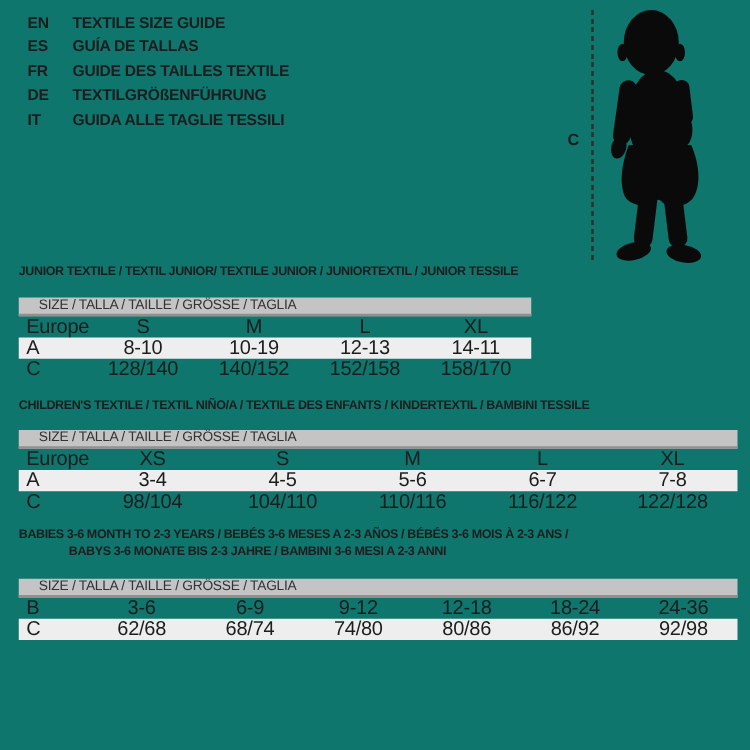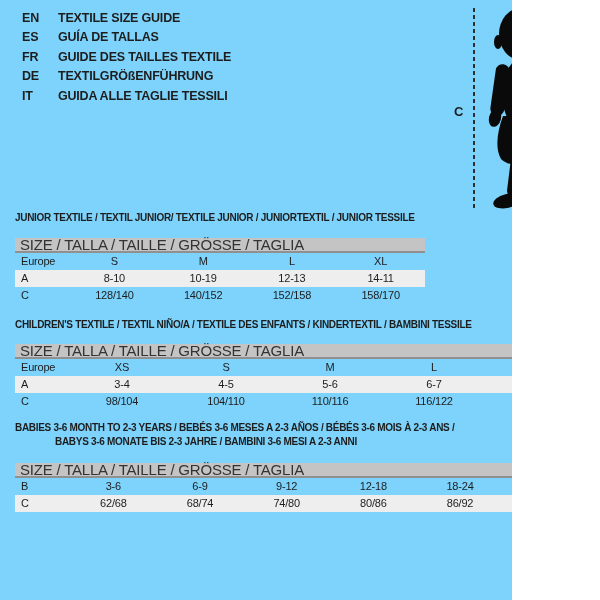--- a/index.html
+++ b/index.html
@@ -1,36 +1,36 @@
 <!DOCTYPE html>
 <html><head>
 <meta charset="utf-8">
 <style>
   html,body{margin:0;padding:0;background:#fff;}
   body{width:600px;height:600px;font-family:"Liberation Sans","DejaVu Sans",sans-serif;color:#1d1d1d;}
-  .page{position:relative;width:512px;height:600px;background:#7dd3fc;overflow:hidden;}
+  .page{position:relative;width:600px;height:600px;background:#0f766e;overflow:hidden;}
 
   
   .lang-block{position:absolute;left:22px;top:8px;}
   .lang-row{display:flex;height:19.5px;align-items:center;font-weight:bold;font-size:12.5px;letter-spacing:-0.2px;}
   .lang-code{width:36px;}
   .lang-label{white-space:nowrap;}
 
   
   .c-label{position:absolute;left:454px;top:104px;font-weight:bold;font-size:13px;}
   .dash-line{position:absolute;left:473px;top:8px;width:2px;height:202px;
     background:repeating-linear-gradient(to bottom,#2e2e2e 0 4px,transparent 4px 7px);}
   .baby-svg{position:absolute;left:483px;top:4px;}
 
   
   .section-title{position:absolute;left:15px;font-weight:bold;font-size:10px;letter-spacing:-0.3px;white-space:nowrap;}
   .tbl{position:absolute;left:15px;}
   .tbl-header{background:#c4c4c4;border-bottom:2px solid #909090;height:13px;line-height:13px;
-    padding-left:5px;font-size:15px;letter-spacing:-0.2px;color:#333;}
-  .tbl-row{display:flex;height:17px;line-height:17px;font-size:11px;letter-spacing:-0.2px;}
+    padding-left:16px;font-size:11px;letter-spacing:-0.2px;color:#333;}
+  .tbl-row{display:flex;height:17px;line-height:17px;font-size:16px;letter-spacing:-0.2px;}
   .tbl-row.shaded{background:#eeeeee;}
   .row-label{width:55px;padding-left:6px;box-sizing:border-box;}
   .cell{flex:1;text-align:center;}
 
   .t-junior-title{top:212px;}
   .t-junior{top:238px;width:410px;}
   .t-children-title{top:319px;}
   .t-children{top:344px;width:575px;}
   .t-babies-title1{top:422px;}
   .t-babies-title2{top:436px;padding-left:40px;}

